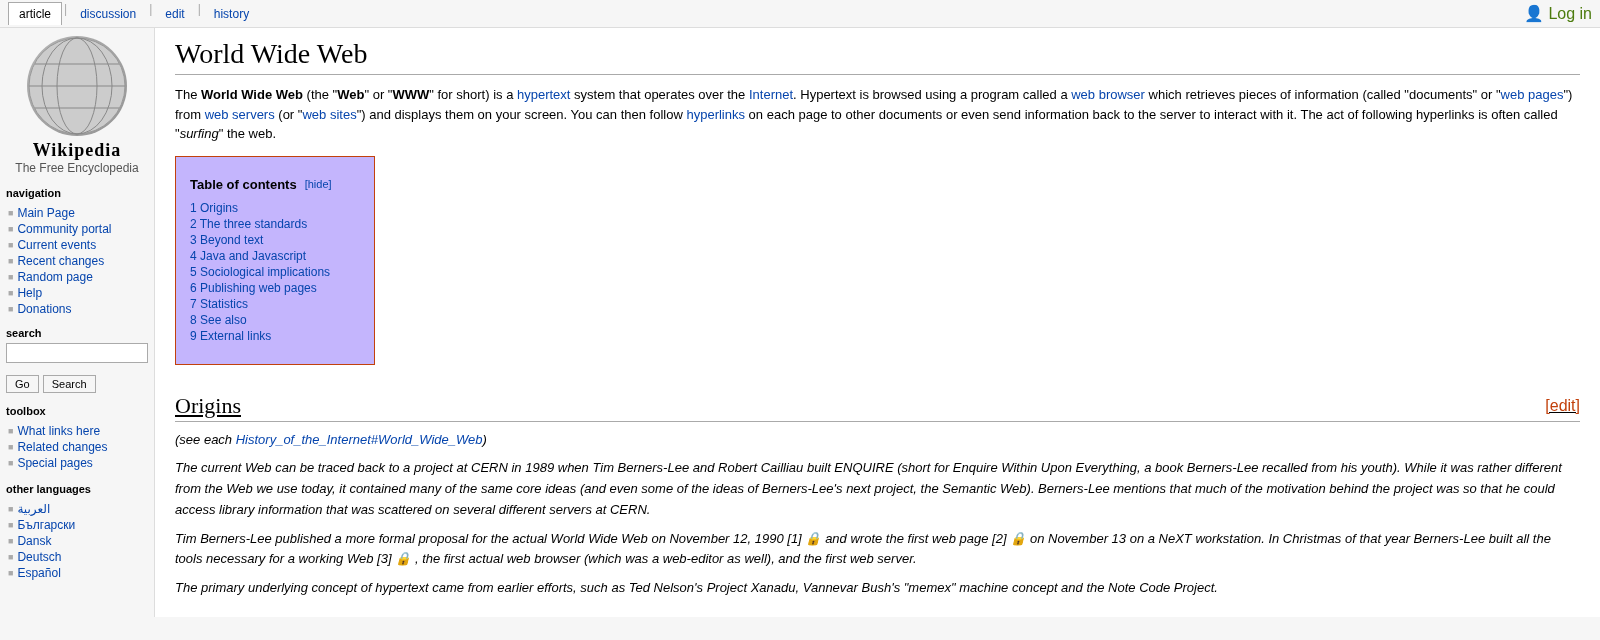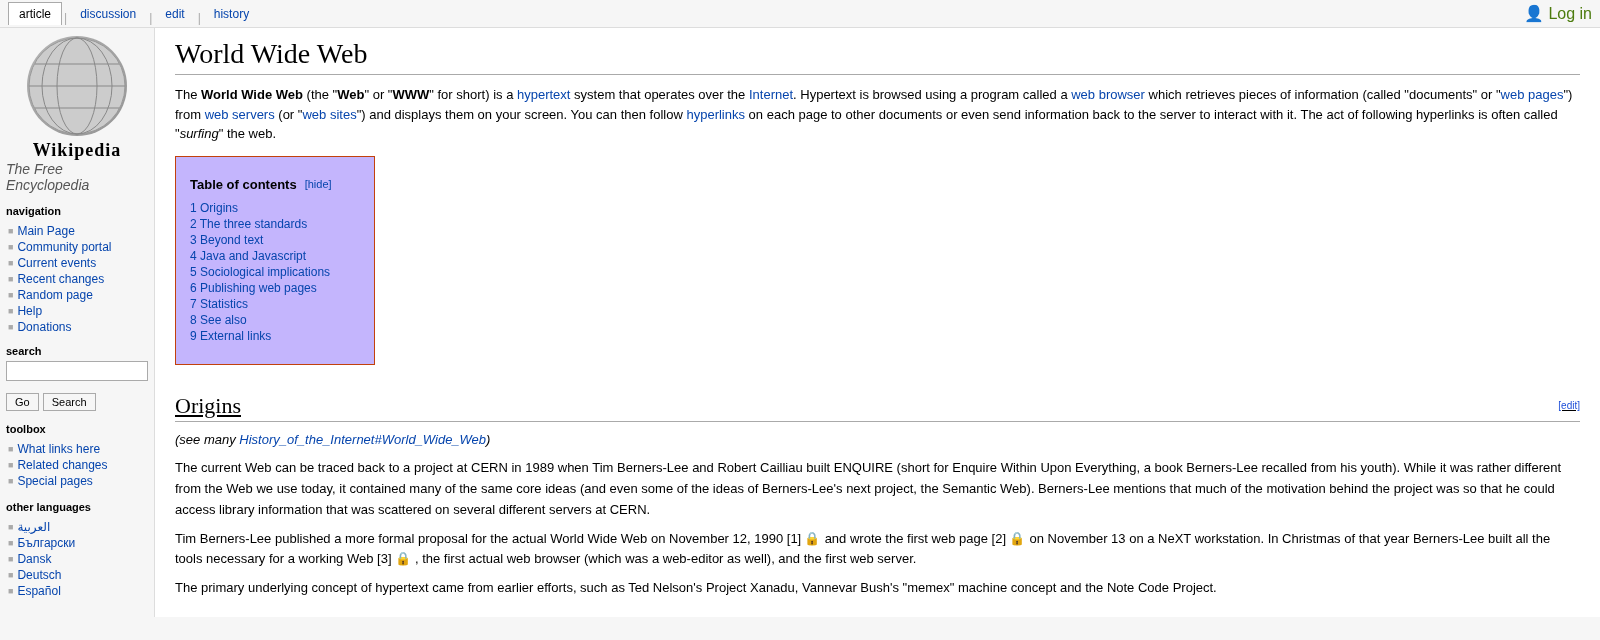--- a/index.html
+++ b/index.html
@@ -6,21 +6,21 @@
     body { font-family: sans-serif; font-size: 13px; background: #f6f6f6; color: #000; }
 
     #top-bar {
       display: flex;
       align-items: center;
       justify-content: space-between;
       padding: 2px 8px;
       background: #f6f6f6;
       border-bottom: 1px solid #ddd;
     }
-    #tabs { display: flex; align-items: flex-end; gap: 2px; }
+    #tabs { display: flex; align-items: flex-start; gap: 2px; }
     .tab {
       padding: 4px 10px;
       font-size: 12px;
       color: #0645ad;
       cursor: pointer;
       border: 1px solid transparent;
       border-bottom: none;
       background: #f6f6f6;
     }
     .tab.active {
@@ -46,21 +46,21 @@
     .sidebar-logo { display: flex; flex-direction: column; align-items: center; margin-bottom: 10px; }
     .logo-circle {
       width: 100px; height: 100px;
       border-radius: 50%;
       background: radial-gradient(circle at 40% 40%, #ccc, #888);
       display: flex; align-items: center; justify-content: center;
       font-size: 9px; color: #fff; text-align: center;
       position: relative; overflow: hidden;
     }
     .logo-text { font-family: 'Times New Roman', serif; font-size: 18px; font-weight: bold; letter-spacing: 1px; margin-top: 4px; }
-    .logo-sub { font-size: 14px; color: #555; font-style: italic; }
+    .logo-sub { font-size: 12px; color: #555; }
 
     .sidebar-section { margin-bottom: 10px; }
     .sidebar-section-title { font-size: 11px; font-weight: bold; color: #000; margin-bottom: 4px; padding: 2px 0; }
     .sidebar-item { display: flex; align-items: center; gap: 4px; padding: 1px 2px; }
     .sidebar-item-bullet { color: #aaa; font-size: 9px; }
     .sidebar-item-link { color: #0645ad; font-size: 12px; cursor: pointer; text-decoration: none; }
 
     .search-section { margin-bottom: 10px; }
     .search-label { font-size: 11px; font-weight: bold; margin-bottom: 4px; color: #000; }
     .search-input-row { display: flex; flex-direction: column; gap: 12px; }
@@ -99,23 +99,23 @@
       font-size: 22px;
       font-weight: normal;
       border-bottom: 1px solid #aaa;
       padding-bottom: 2px;
       margin: 14px 0 8px 0;
       display: flex;
       justify-content: space-between;
       align-items: center;
       text-decoration: underline;
     }
-    .edit-link { font-size: 10px; color: #1d4ed8; cursor: pointer; font-family: sans-serif; }
-
-    .section-text { font-size: 13px; line-height: 1.6; margin-bottom: 8px; }
+    .edit-link { font-size: 16px; color: #c2410c; cursor: pointer; font-family: sans-serif; }
+
+    .section-text { font-size: 13px; line-height: 1.6; margin-bottom: 8px; font-style: italic; }
     .italic { font-style: italic; }
   </style>
 </head>
 <body>
 
 <div id="top-bar">
   <div id="tabs">
     <span class="tab active">article</span>
     <span class="tab-divider">|</span>
     <span class="tab">discussion</span>
@@ -255,20 +255,20 @@
         <li><a class="link">9 External links</a></li>
       </ol>
     </div>
 
     <h2 class="section-title">
       <span>Origins</span>
       <span class="edit-link">[edit]</span>
     </h2>
 
     <p class="section-text italic">
-      <span>(see many </span><a class="link">History_of_the_Internet#World_Wide_Web</a><span>)</span>
+      <span>(see each </span><a class="link">History_of_the_Internet#World_Wide_Web</a><span>)</span>
     </p>
 
     <p class="section-text">The current Web can be traced back to a project at CERN in 1989 when Tim Berners-Lee and Robert Cailliau built ENQUIRE (short for Enquire Within Upon Everything, a book Berners-Lee recalled from his youth). While it was rather different from the Web we use today, it contained many of the same core ideas (and even some of the ideas of Berners-Lee's next project, the Semantic Web). Berners-Lee mentions that much of the motivation behind the project was so that he could access library information that was scattered on several different servers at CERN.</p>
     <p class="section-text">Tim Berners-Lee published a more formal proposal for the actual World Wide Web on November 12, 1990 [1] 🔒 and wrote the first web page [2] 🔒 on November 13 on a NeXT workstation. In Christmas of that year Berners-Lee built all the tools necessary for a working Web [3] 🔒 , the first actual web browser (which was a web-editor as well), and the first web server.</p>
     <p class="section-text">The primary underlying concept of hypertext came from earlier efforts, such as Ted Nelson's Project Xanadu, Vannevar Bush's "memex" machine concept and the Note Code Project.</p>
   </div>
 </div>
 
 </body></html>

